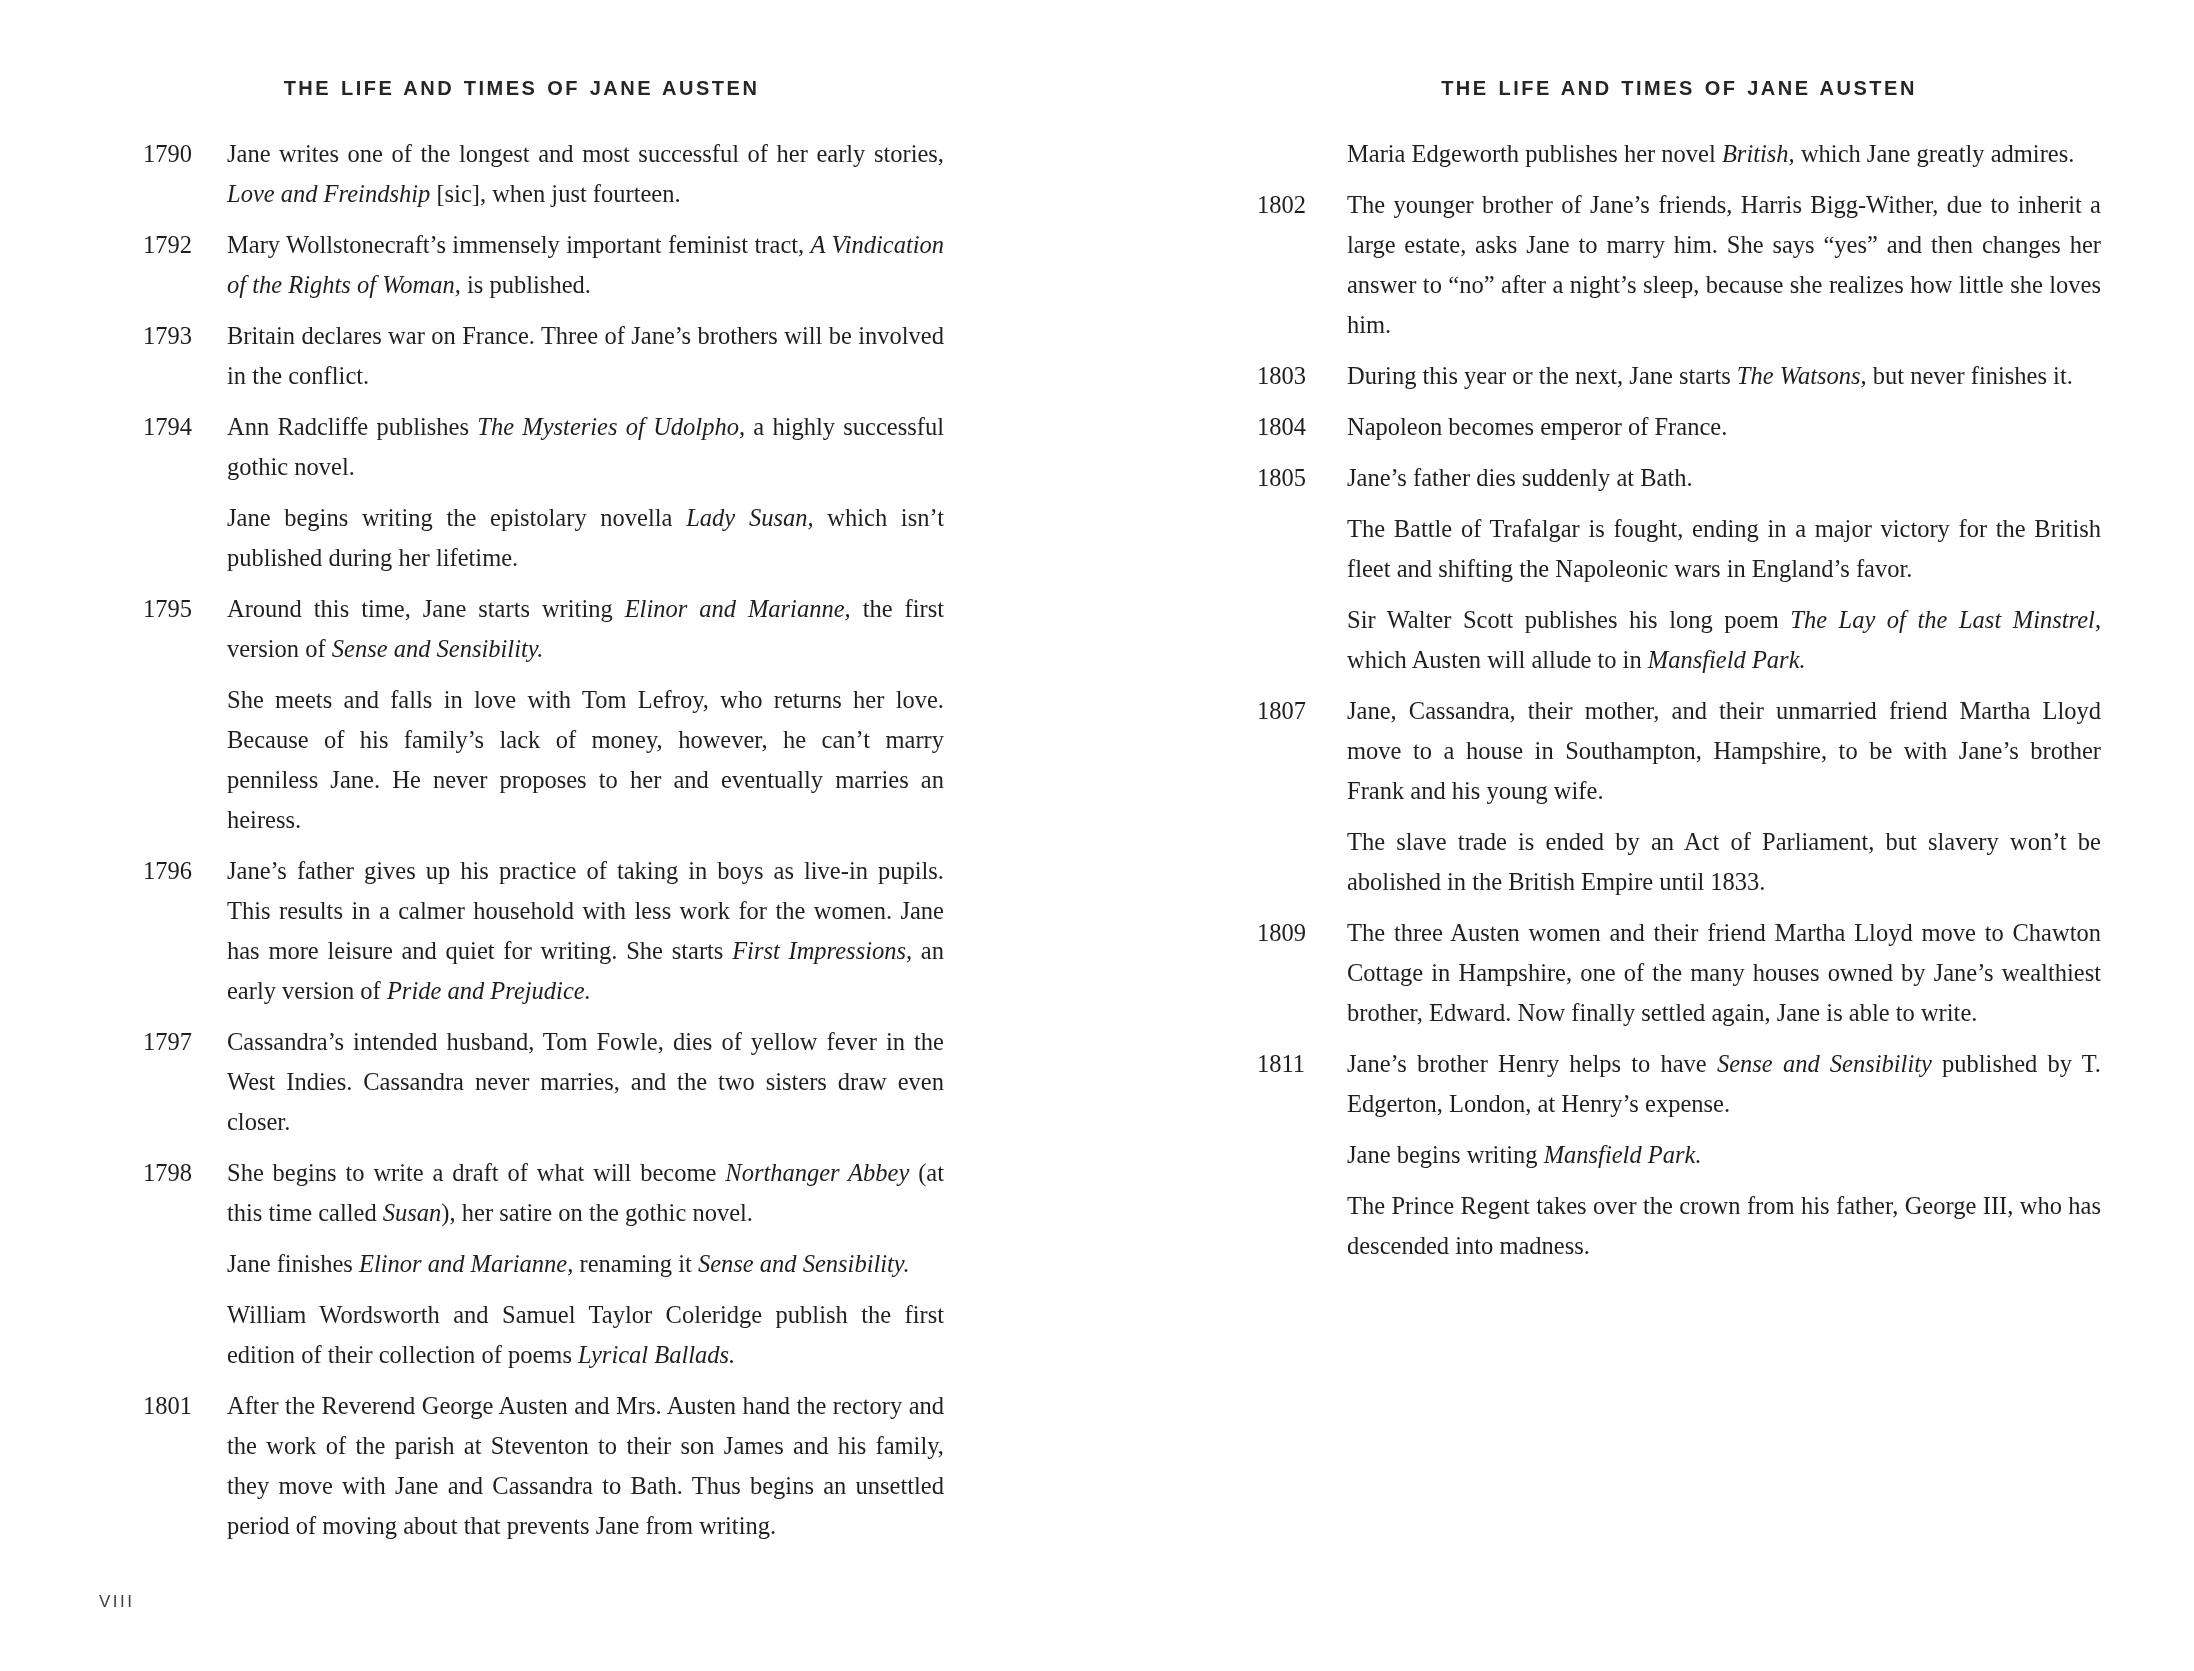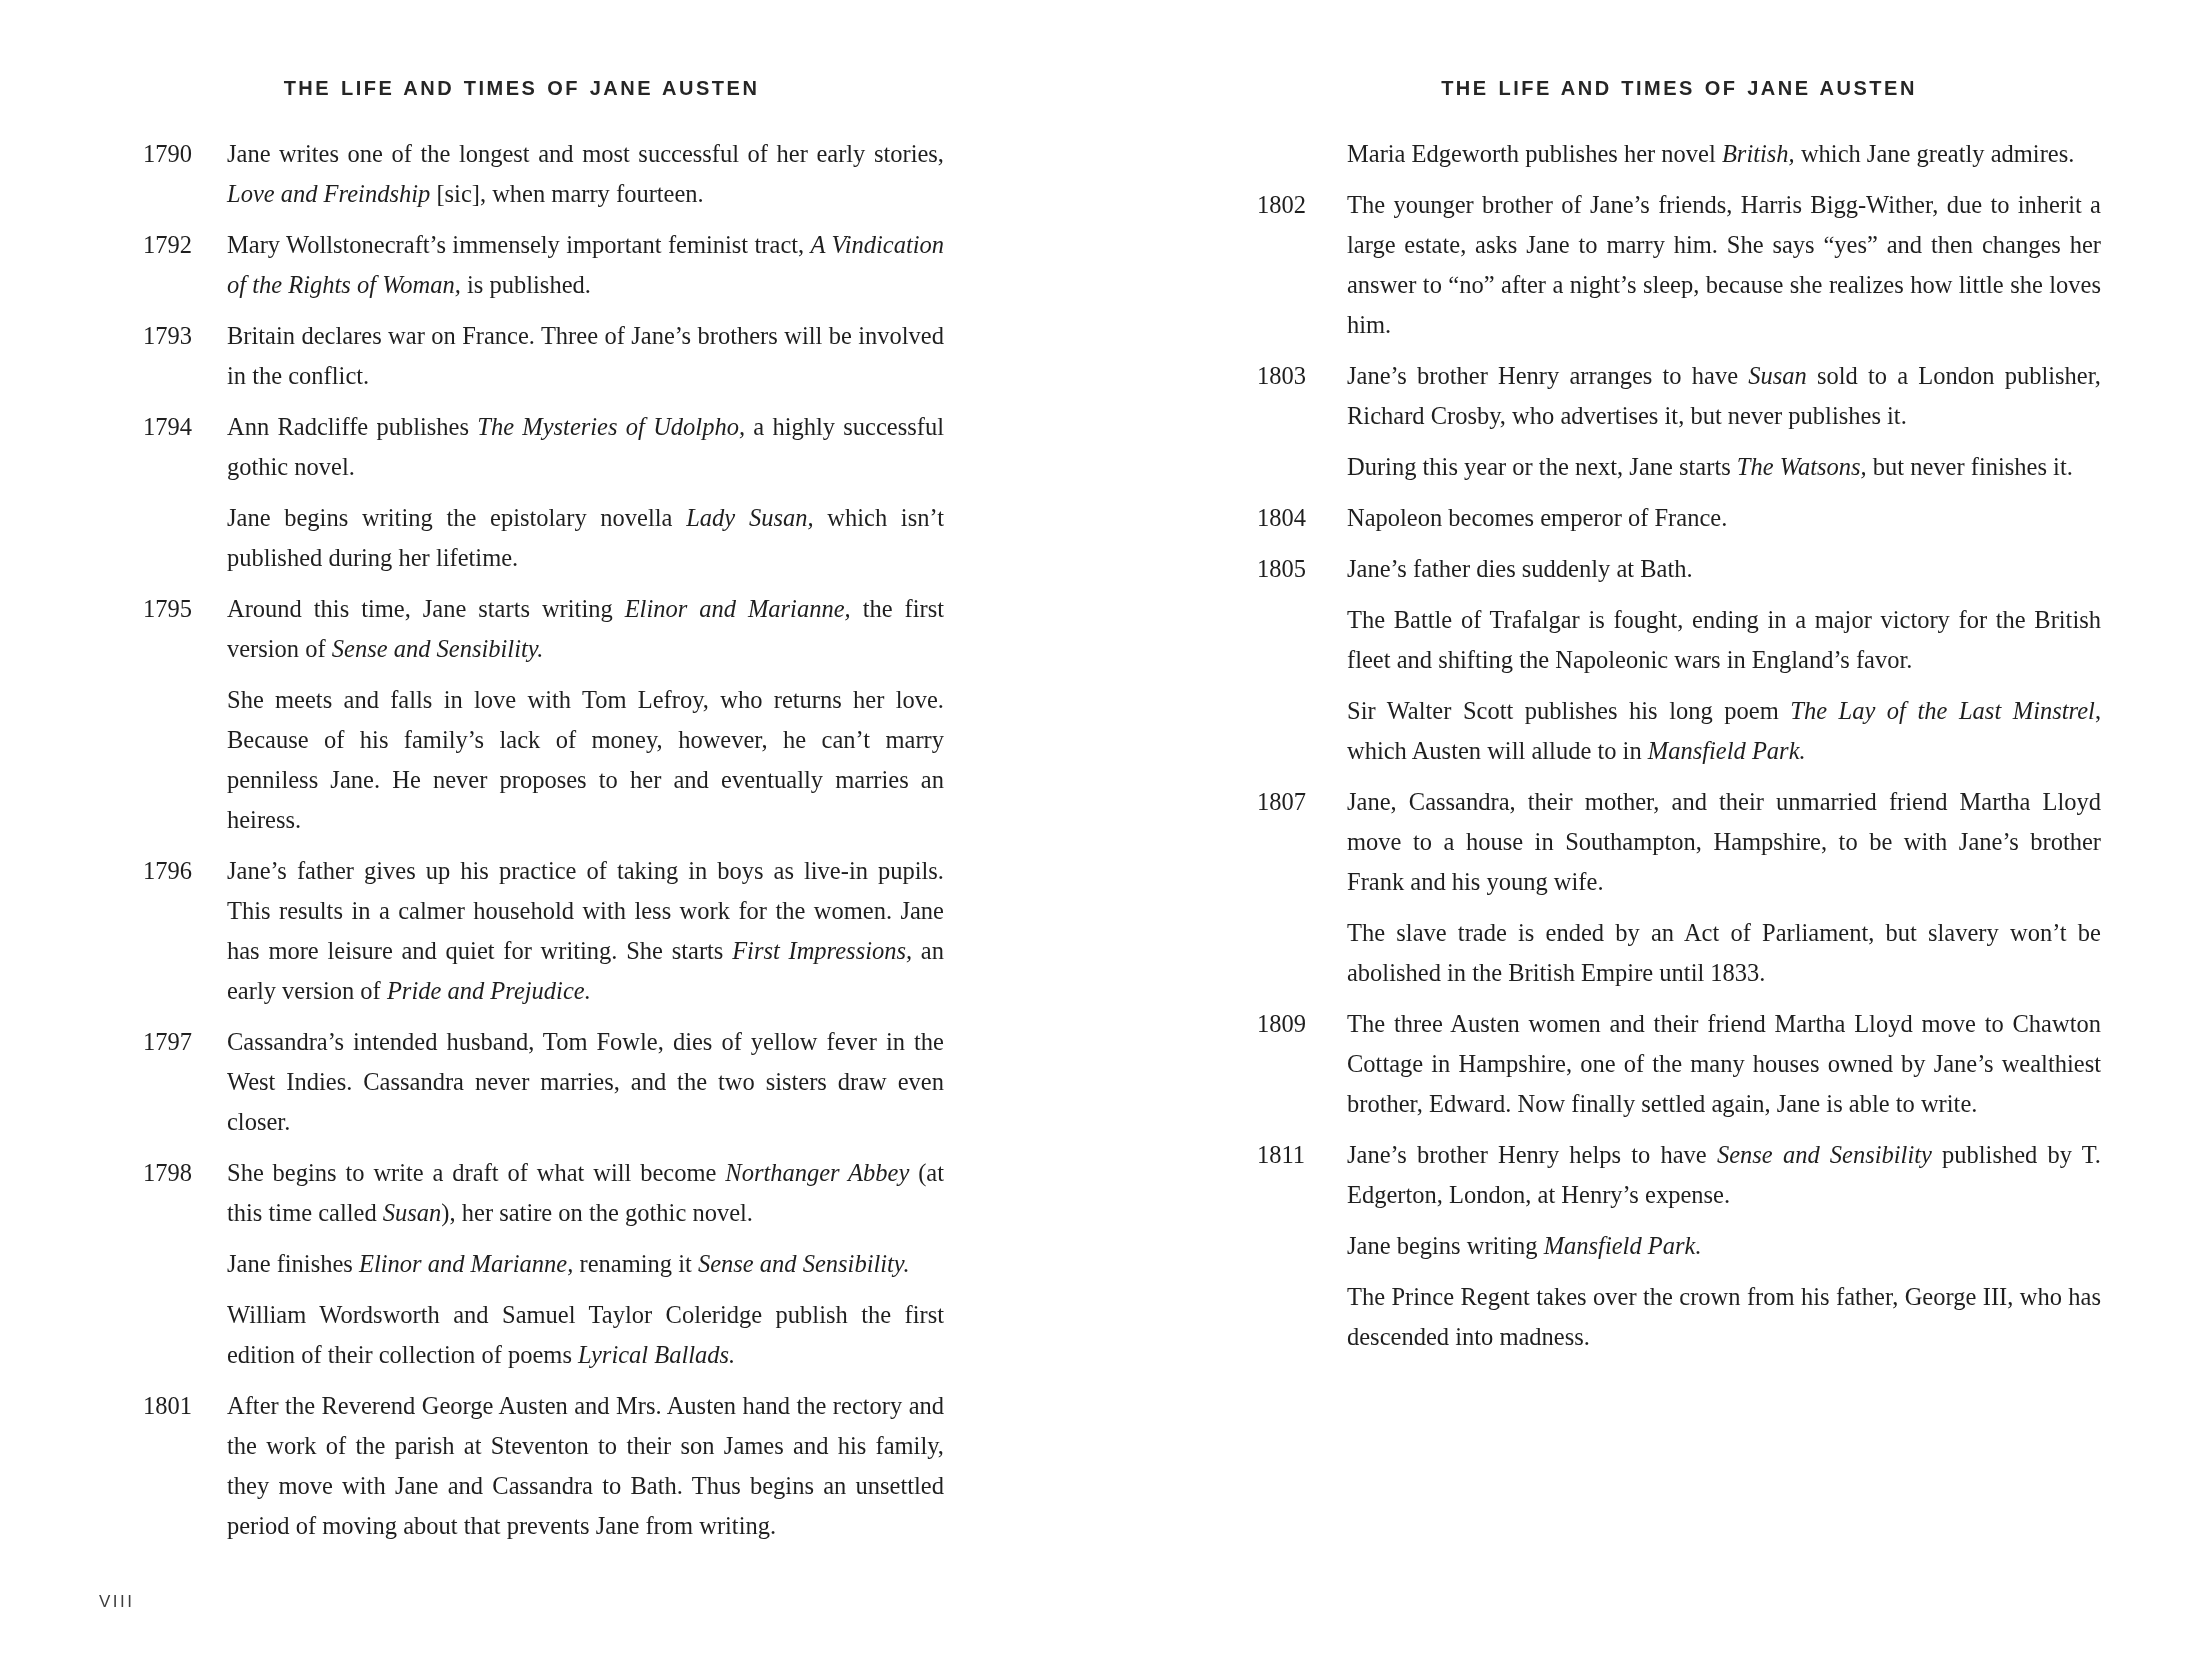--- a/index.html
+++ b/index.html
@@ -79,21 +79,21 @@
 </style>
 </head>
 <body>
 
 <div class="page page-left">
   <div class="running-head">THE LIFE AND TIMES OF JANE AUSTEN</div>
   <div class="entries">
       <div class="entry">
         <div class="year">1790</div>
         <div class="paras">
-          <p class="para"><span>Jane writes one of the longest and most successful of her early stories, </span><em>Love and Freindship</em><span> [sic], when marry fourteen.</span></p>
+          <p class="para"><span>Jane writes one of the longest and most successful of her early stories, </span><em>Love and Freindship</em><span> [sic], when just fourteen.</span></p>
         </div>
       </div>
       <div class="entry">
         <div class="year">1792</div>
         <div class="paras">
           <p class="para"><span>Mary Wollstonecraft’s immensely important feminist tract, </span><em>A Vindication of the Rights of Woman,</em><span> is published.</span></p>
         </div>
       </div>
       <div class="entry">
         <div class="year">1793</div>
@@ -156,21 +156,20 @@
       </div>
       <div class="entry">
         <div class="year">1802</div>
         <div class="paras">
           <p class="para"><span>The younger brother of Jane’s friends, Harris Bigg-Wither, due to inherit a large estate, asks Jane to marry him. She says “yes” and then changes her answer to “no” after a night’s sleep, because she realizes how little she loves him.</span></p>
         </div>
       </div>
       <div class="entry">
         <div class="year">1803</div>
         <div class="paras">
-          <p class="para"><span>Jane’s brother Henry arranges to have </span><em>Susan</em><span> sold to a London publisher, Richard Crosby, who advertises it, but never publishes it.</span></p>
           <p class="para"><span>During this year or the next, Jane starts </span><em>The Watsons,</em><span> but never finishes it.</span></p>
         </div>
       </div>
       <div class="entry">
         <div class="year">1804</div>
         <div class="paras">
           <p class="para"><span>Napoleon becomes emperor of France.</span></p>
         </div>
       </div>
       <div class="entry">

